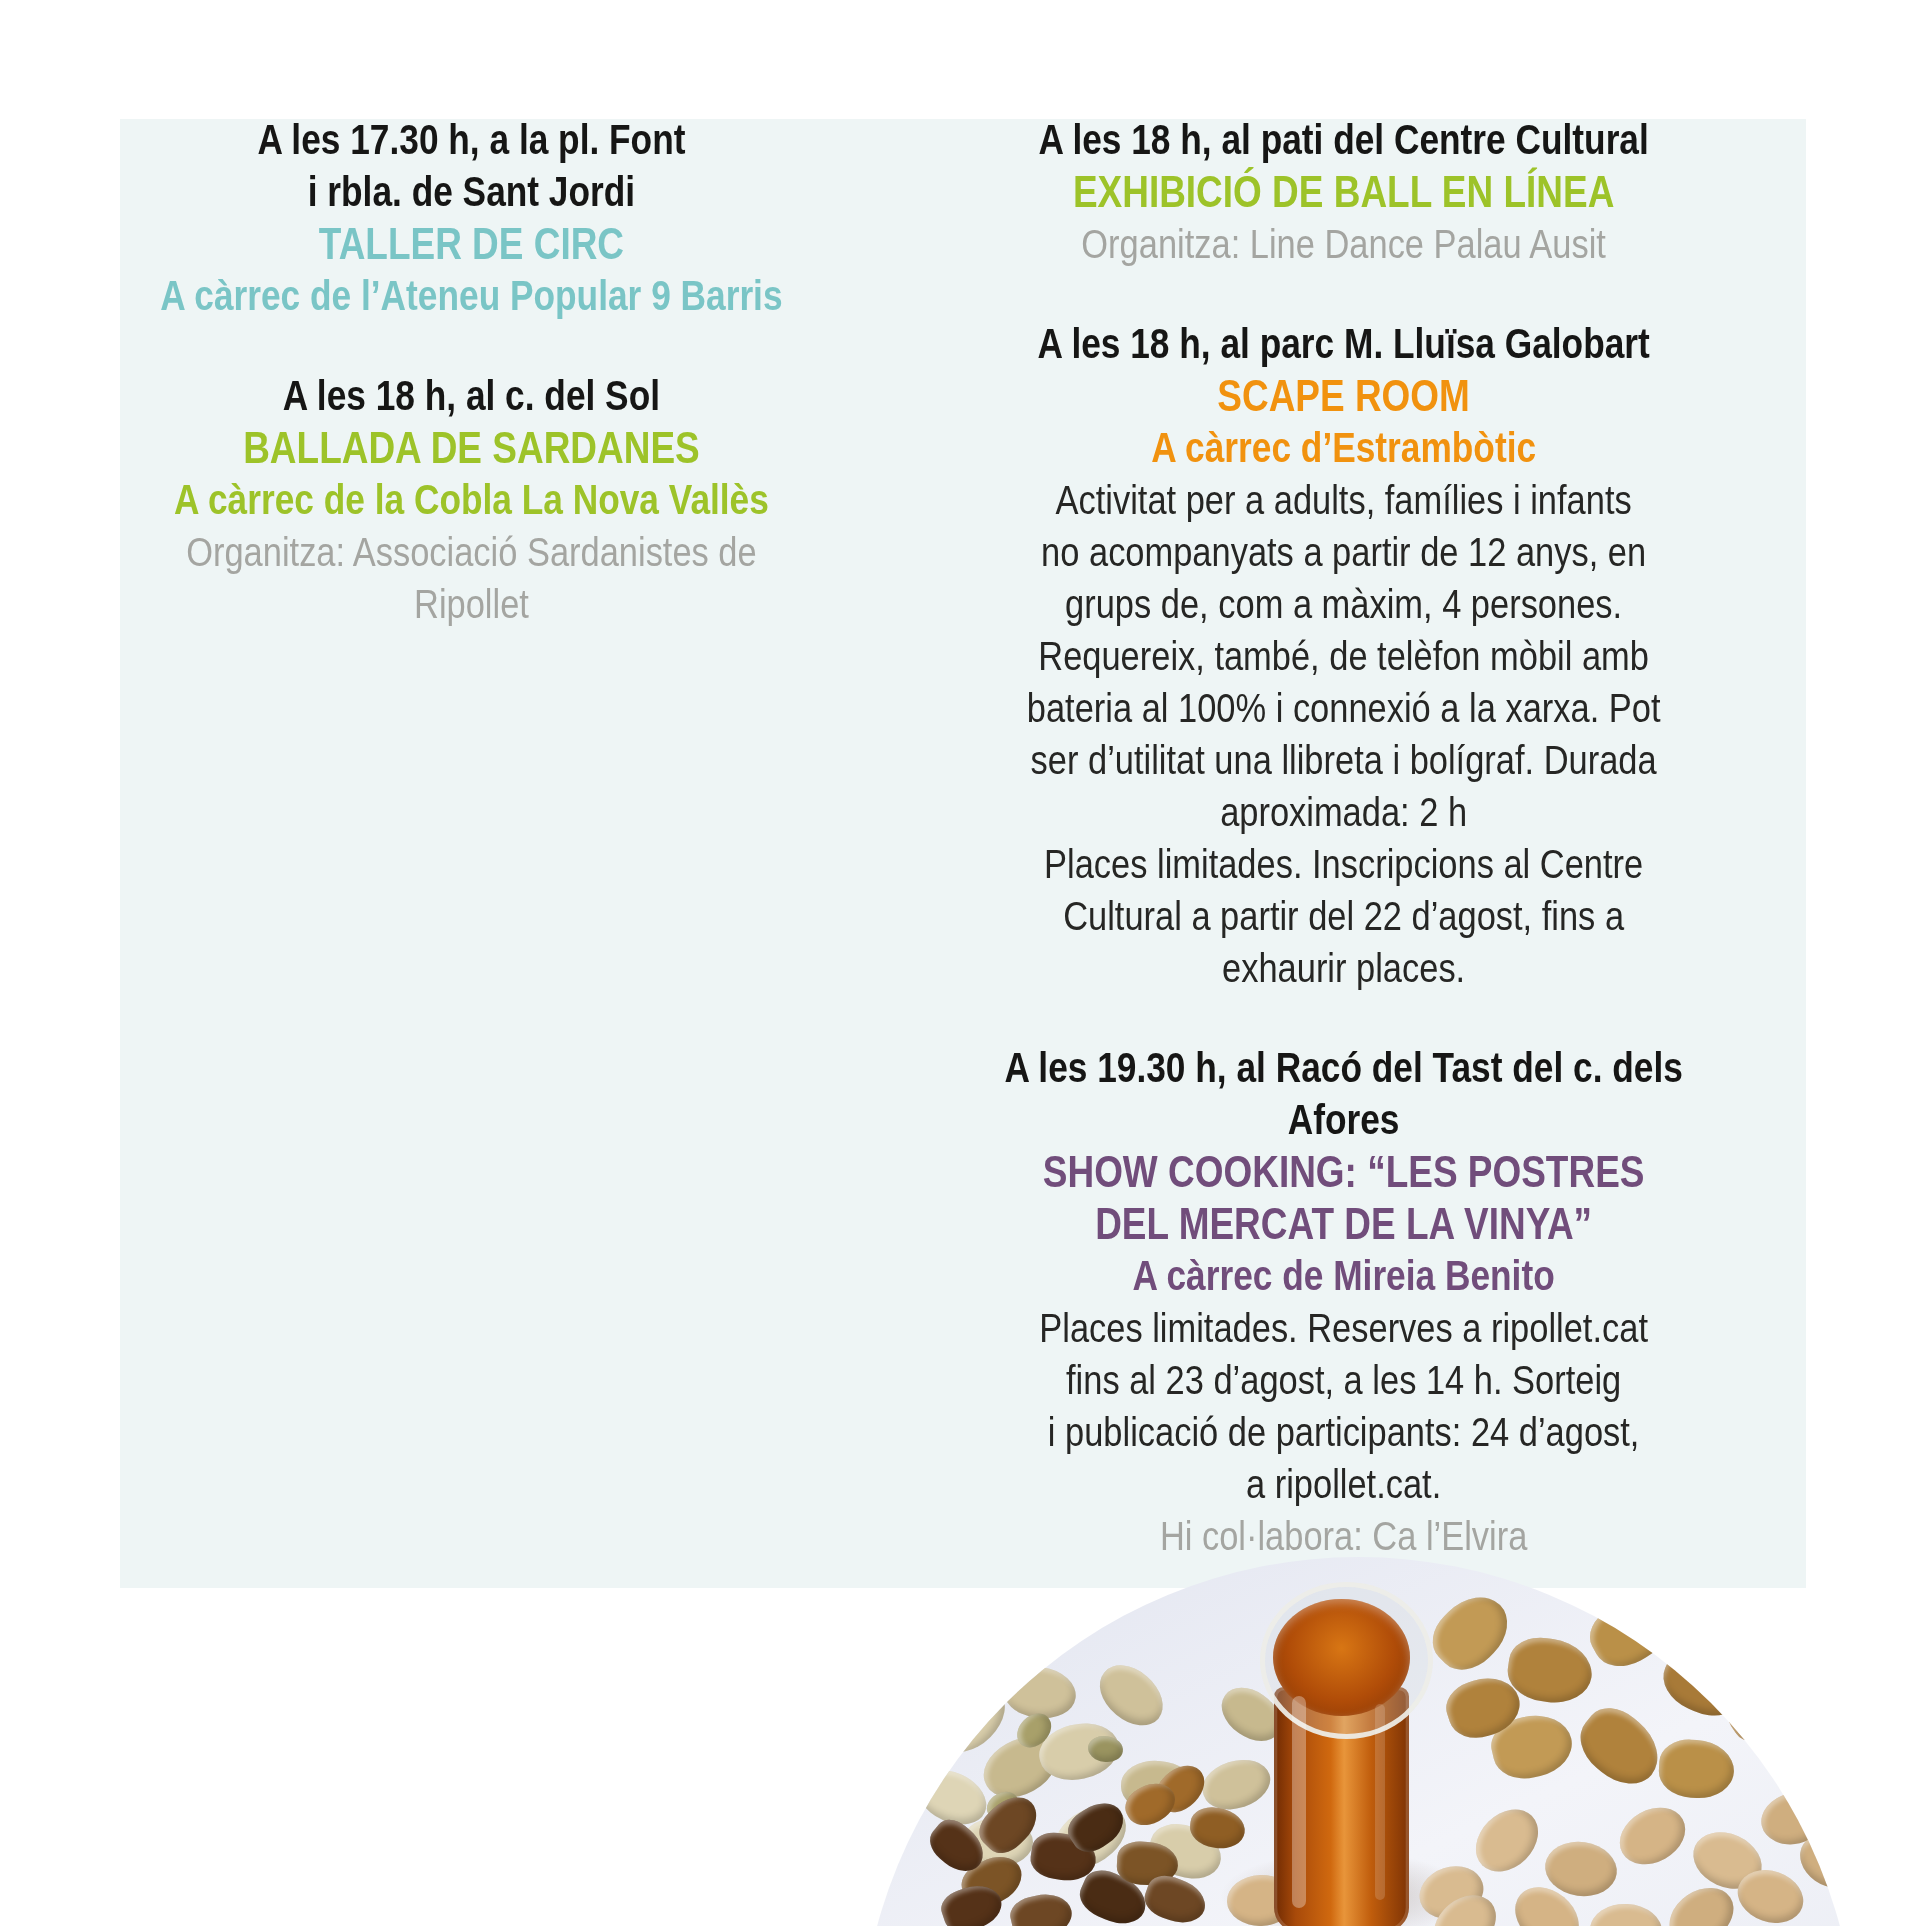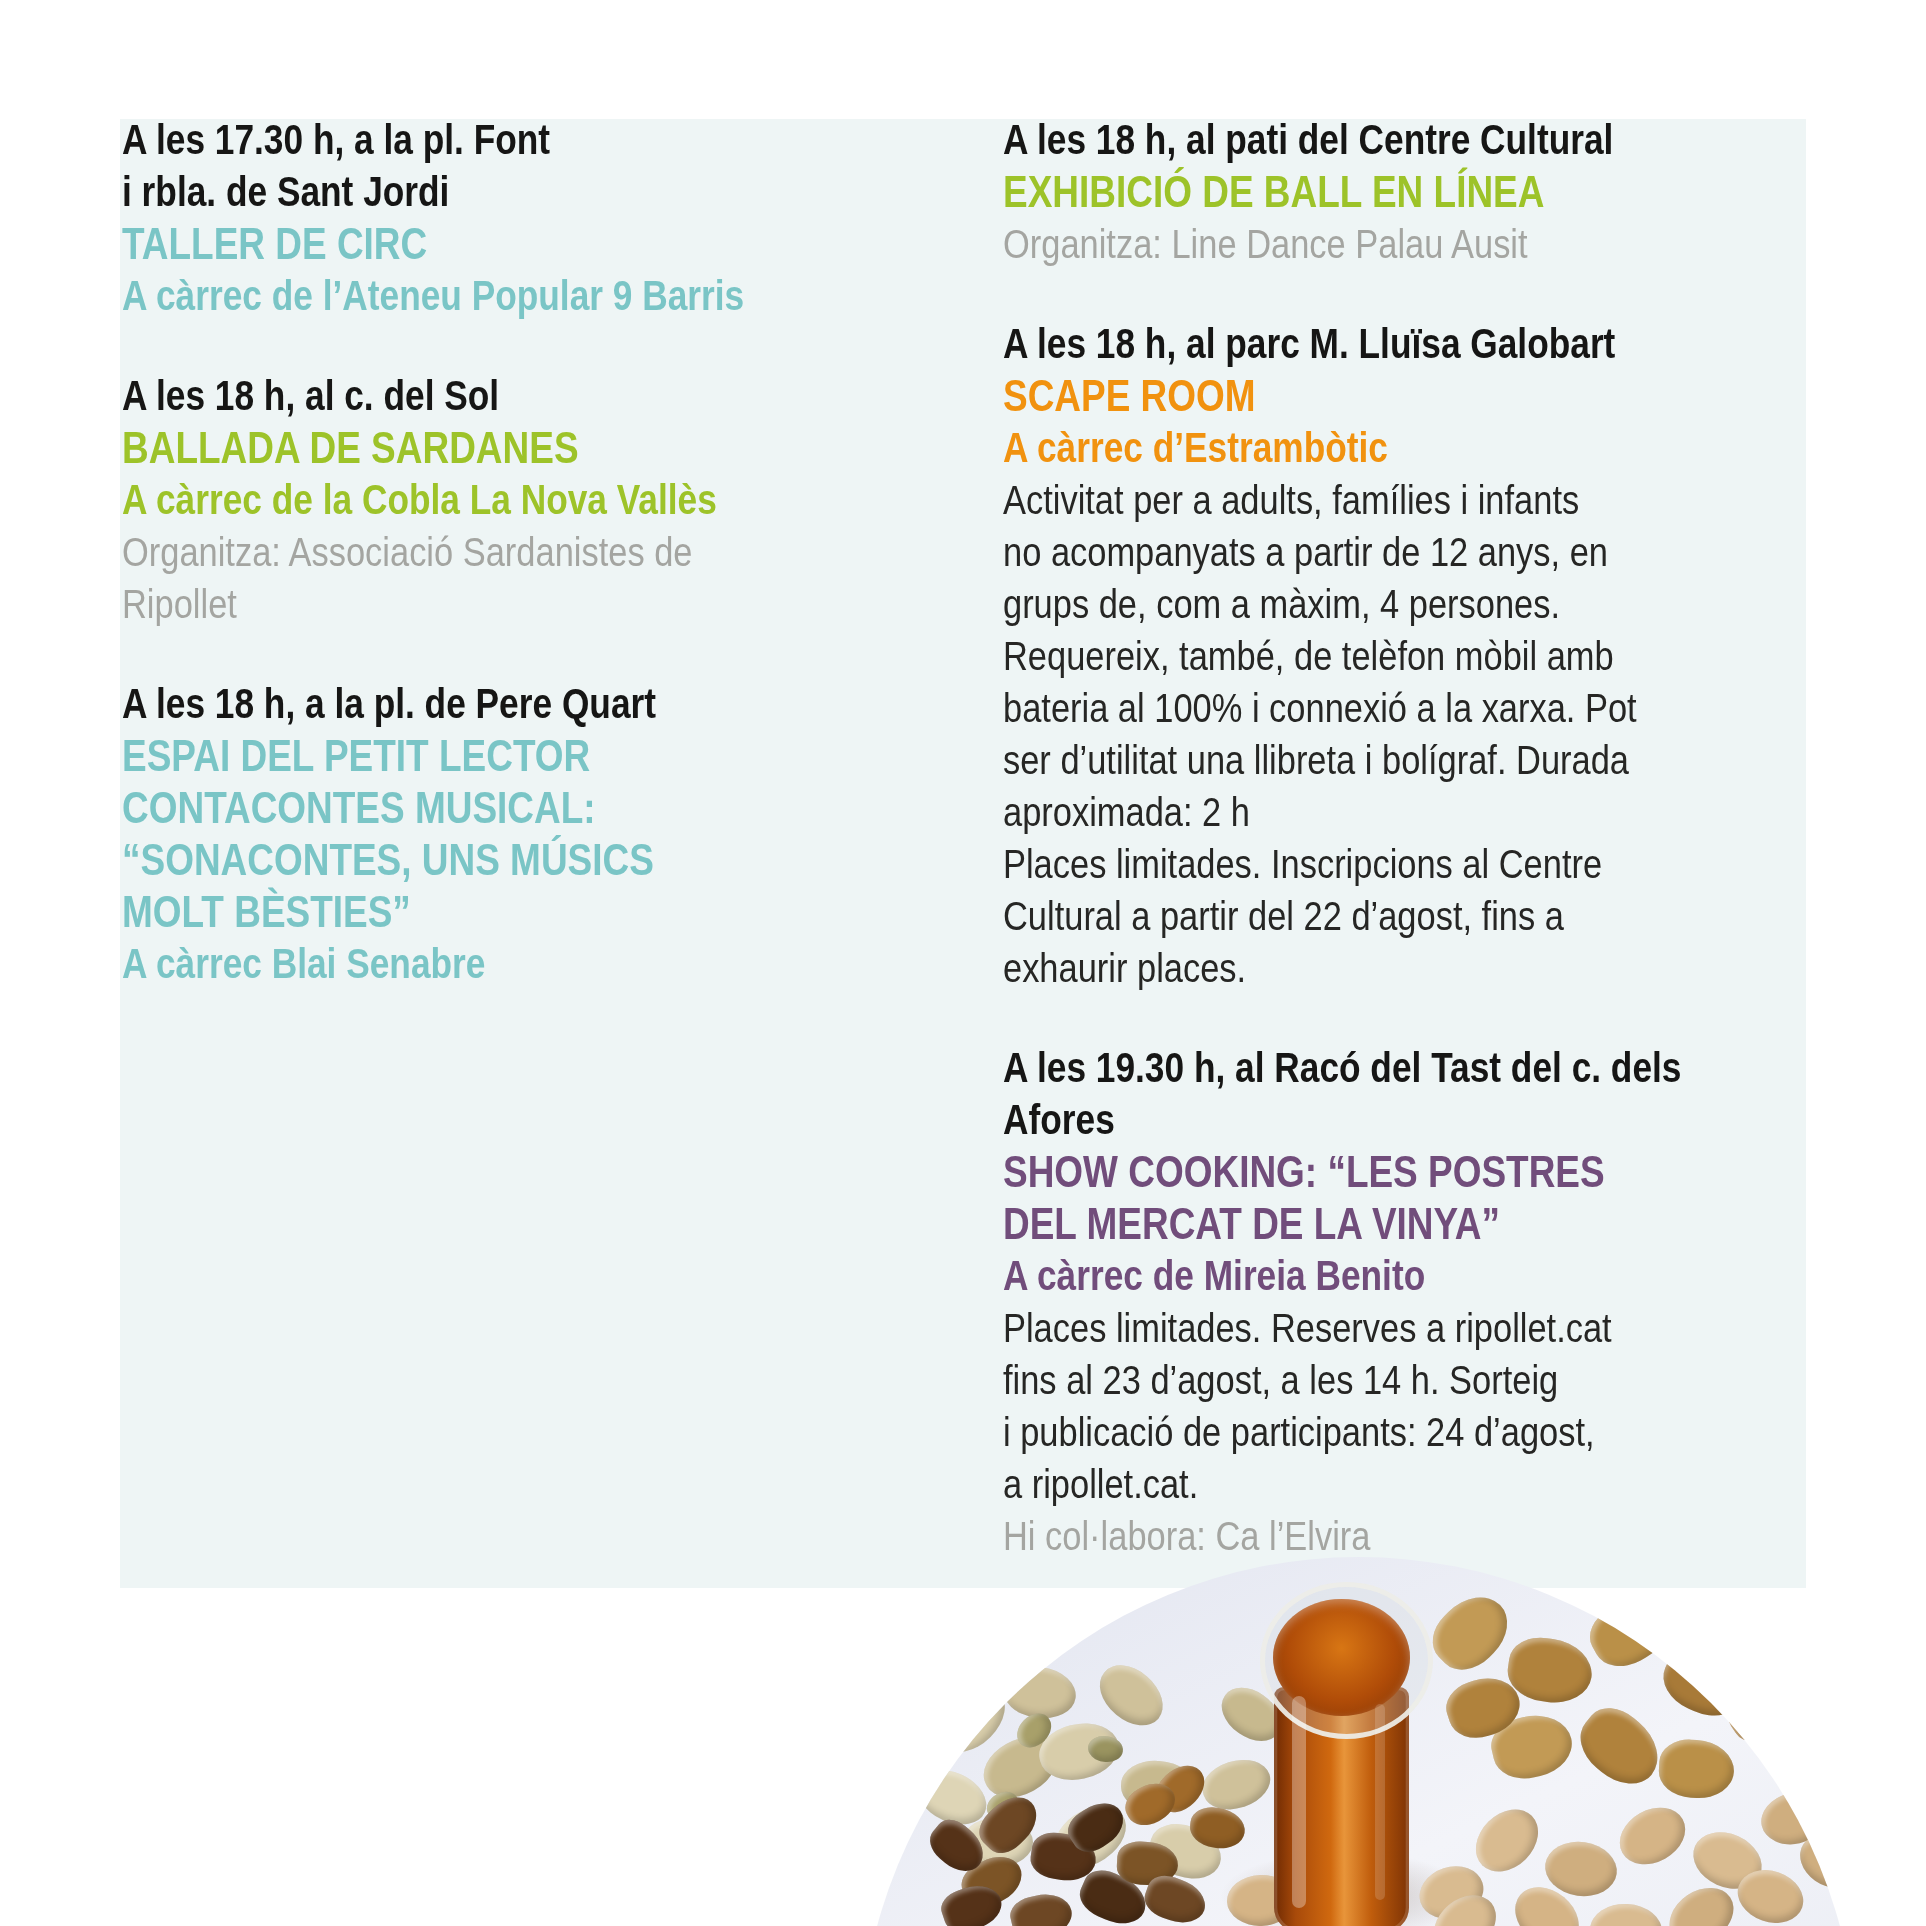--- a/index.html
+++ b/index.html
@@ -5,21 +5,21 @@
   html,body{margin:0;padding:0;}
   body{
     width:1926px;height:1926px;overflow:hidden;position:relative;
     background:#ffffff;
     font-family:"Liberation Sans", sans-serif;
   }
   .panel{
     position:absolute;left:120px;top:119px;width:1686px;height:1469px;
     background:#eef5f5;
   }
-  .col{position:absolute;top:114px;}
+  .col{position:absolute;top:114px;text-align:center;}
   .col-left{left:122px;width:832px;}
   .col-right{left:1003px;width:811px;}
   .event{margin:0 0 48px 0;}
   .line{
     line-height:52px;white-space:nowrap;
     transform:scaleX(0.84);transform-origin:0 50%;
   }
   .st-head{font-weight:700;color:#161615;font-size:42px;}
   .st-caps{font-weight:700;font-size:44px;}
   .st-sub{font-weight:700;font-size:42px;}
@@ -72,28 +72,20 @@
       <div class="line st-head">i rbla. de Sant Jordi</div>
       <div class="line st-caps" style="color: rgb(122, 197, 198);">TALLER DE CIRC</div>
       <div class="line st-sub" style="color: rgb(122, 197, 198);">A càrrec de l’Ateneu Popular 9 Barris</div>
     </div>
     <div class="event">
       <div class="line st-head">A les 18 h, al c. del Sol</div>
       <div class="line st-caps" style="color: rgb(157, 195, 41);">BALLADA DE SARDANES</div>
       <div class="line st-sub" style="color: rgb(157, 195, 41);">A càrrec de la Cobla La Nova Vallès</div>
       <div class="line st-muted">Organitza: Associació Sardanistes de</div>
       <div class="line st-muted">Ripollet</div>
-    </div>
-    <div class="event">
-      <div class="line st-head">A les 18 h, a la pl. de Pere Quart</div>
-      <div class="line st-caps" style="color: rgb(122, 197, 198);">ESPAI DEL PETIT LECTOR</div>
-      <div class="line st-caps" style="color: rgb(122, 197, 198);">CONTACONTES MUSICAL:</div>
-      <div class="line st-caps" style="color: rgb(122, 197, 198);">“SONACONTES, UNS MÚSICS</div>
-      <div class="line st-caps" style="color: rgb(122, 197, 198);">MOLT BÈSTIES”</div>
-      <div class="line st-sub" style="color: rgb(122, 197, 198);">A càrrec Blai Senabre</div>
     </div>
   </div>
 <div class="col col-right" id="col-right">
     <div class="event">
       <div class="line st-head">A les 18 h, al pati del Centre Cultural</div>
       <div class="line st-caps" style="color: rgb(157, 195, 41);">EXHIBICIÓ DE BALL EN LÍNEA</div>
       <div class="line st-muted">Organitza: Line Dance Palau Ausit</div>
     </div>
     <div class="event">
       <div class="line st-head">A les 18 h, al parc M. Lluïsa Galobart</div>

